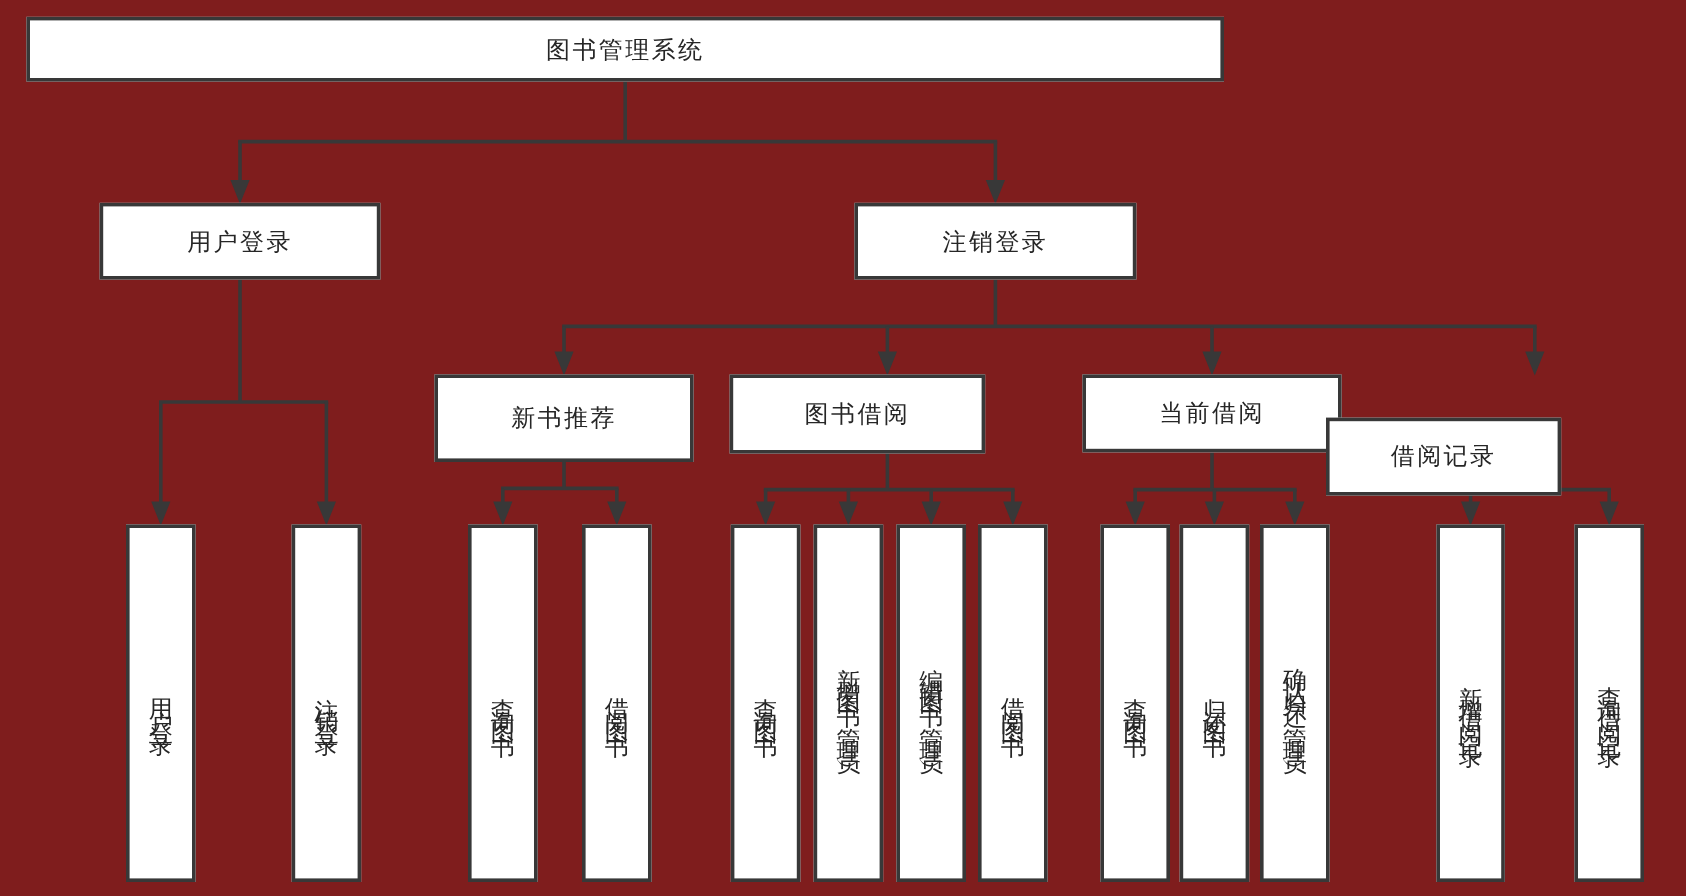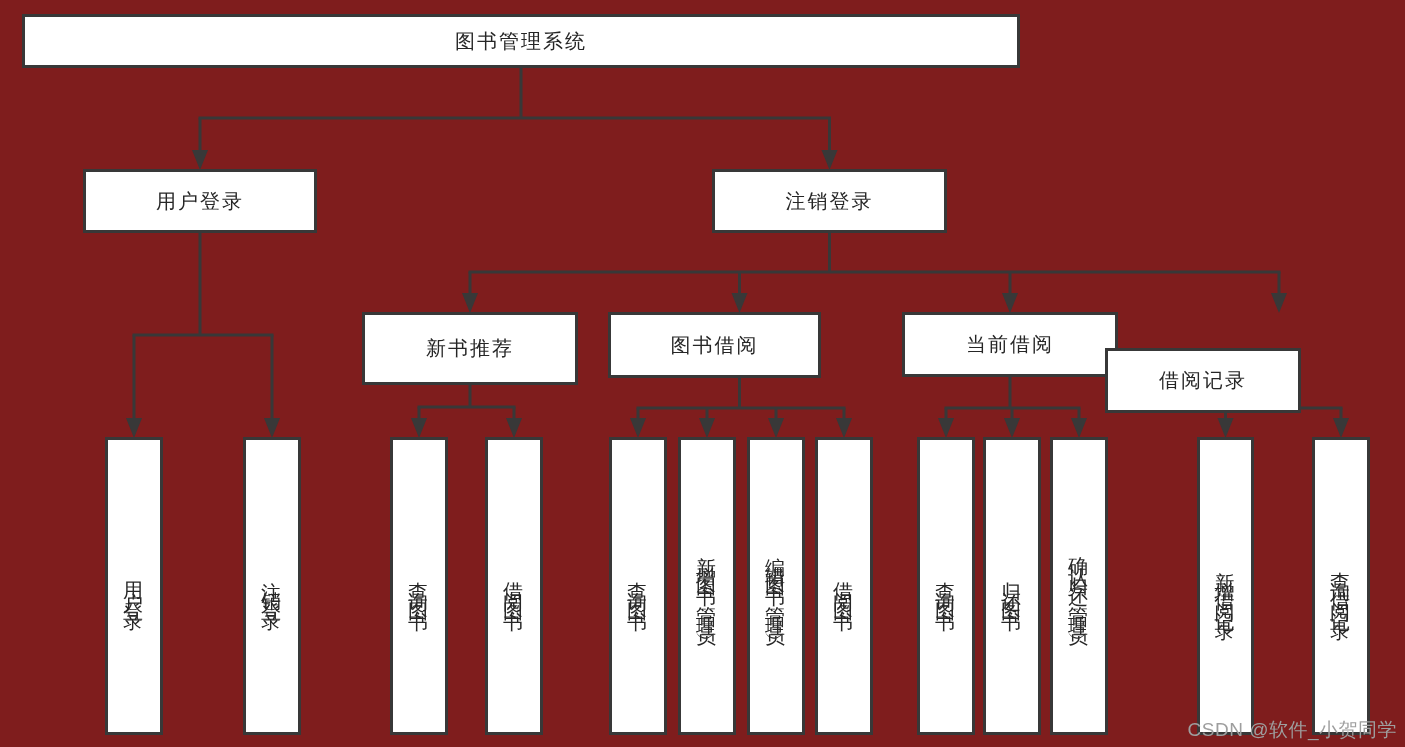--- a/index.html
+++ b/index.html
@@ -164,14 +164,13 @@
       <div class="node vertical" style="left: 1050px; top: 437px; width: 58px; height: 298px;">
         <span class="lbl">确认归还（管理员）</span>
       </div>
       <div class="node vertical" style="left: 1197px; top: 437px; width: 57px; height: 298px;">
         <span class="lbl">新增借阅记录</span>
       </div>
       <div class="node vertical" style="left: 1312px; top: 437px; width: 58px; height: 298px;">
         <span class="lbl">查询借阅记录</span>
       </div>
     </div>
-  <div class="watermark">CSDN @软件_小贺同学</div>
 </div>
 
 </body></html>

